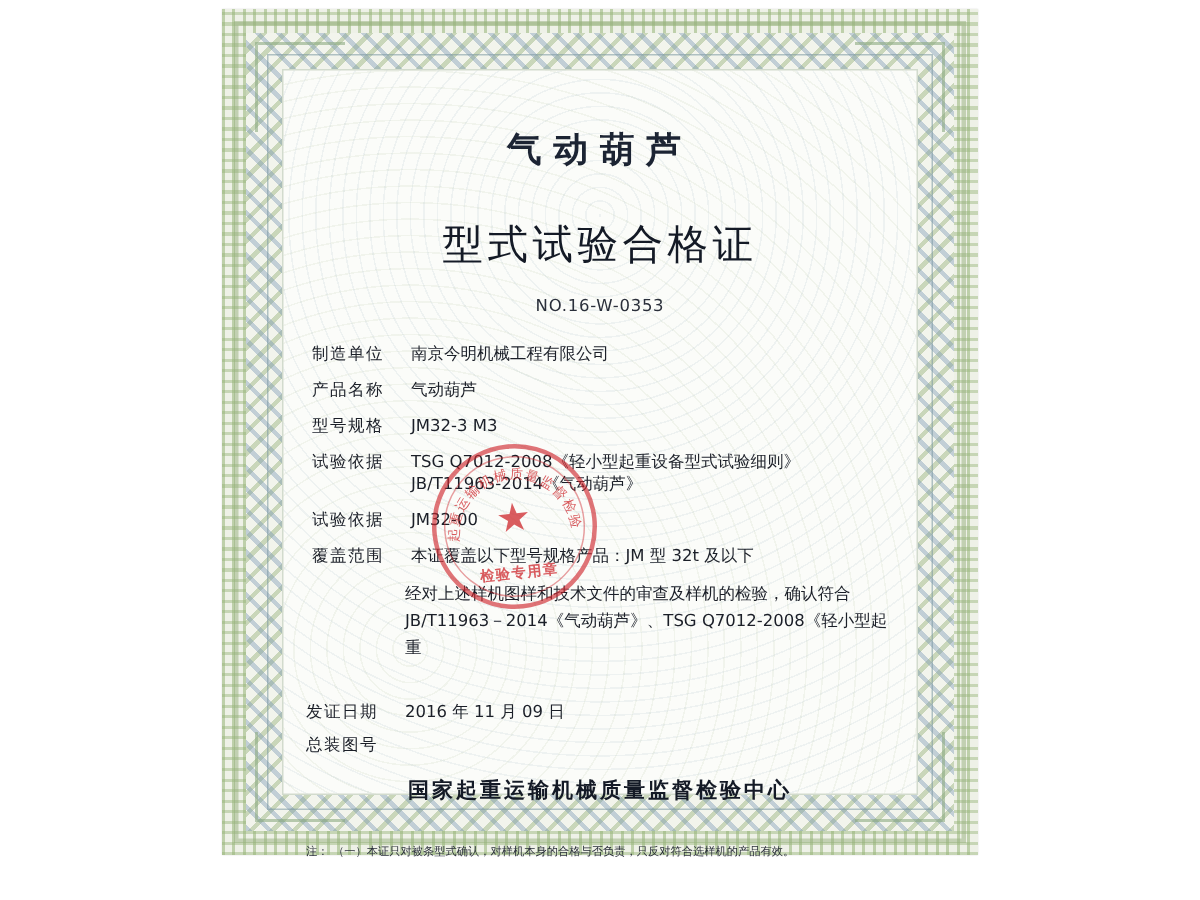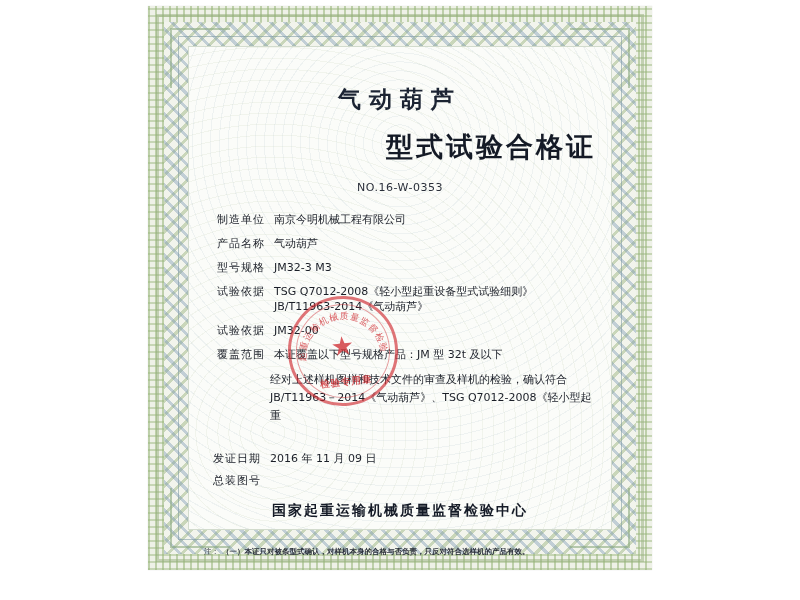--- a/index.html
+++ b/index.html
@@ -101,26 +101,26 @@
   .title-cn {
     text-align: center;
     font-family: "DejaVu Sans", sans-serif;
     font-size: 23px;
     font-weight: bold;
     letter-spacing: 8px;
     color: #1c2433;
     margin-top: 26px;
   }
   .title-main {
-    text-align: right;
+    text-align: center;
     font-size: 27px;
-    font-weight: bold;
+    font-weight: normal;
     letter-spacing: 3px;
     color: #141a26;
-    margin-top: 14px;
+    margin-top: 30px;
   }
   .cert-no {
     text-align: center;
     font-size: 11px;
     color: #2a2f3a;
     margin-top: 16px;
     letter-spacing: 0.5px;
   }
 
   .fields {
@@ -133,21 +133,20 @@
     margin-bottom: 9px;
     font-size: 11px;
     color: #1b1f28;
     line-height: 15px;
   }
   .row .lbl {
     width: 66px;
     flex: 0 0 66px;
     letter-spacing: 1px;
     white-space: nowrap;
-    text-align: center;
   }
   .row .val {
     flex: 1 1 auto;
     white-space: pre-line;
   }
   .note-block {
     margin-left: 66px;
     font-size: 11px;
     line-height: 18px;
     color: #1b1f28;
@@ -171,21 +170,21 @@
   .footnotes {
     margin-top: 26px;
     font-size: 7.5px;
     line-height: 12px;
     color: #2a2f3a;
     display: flex;
   }
   .footnotes .fn-label {
     flex: 0 0 18px;
   }
-  .footnotes .fn-items div { margin-bottom: 2px; font-weight: bold; }
+  .footnotes .fn-items div { margin-bottom: 2px; }
 
   
   .seal {
     position: absolute;
     left: 140px;
     top: 290px;
     width: 104px;
     height: 104px;
     border-radius: 50%;
     border: 3px solid rgba(206, 38, 44, 0.72);

